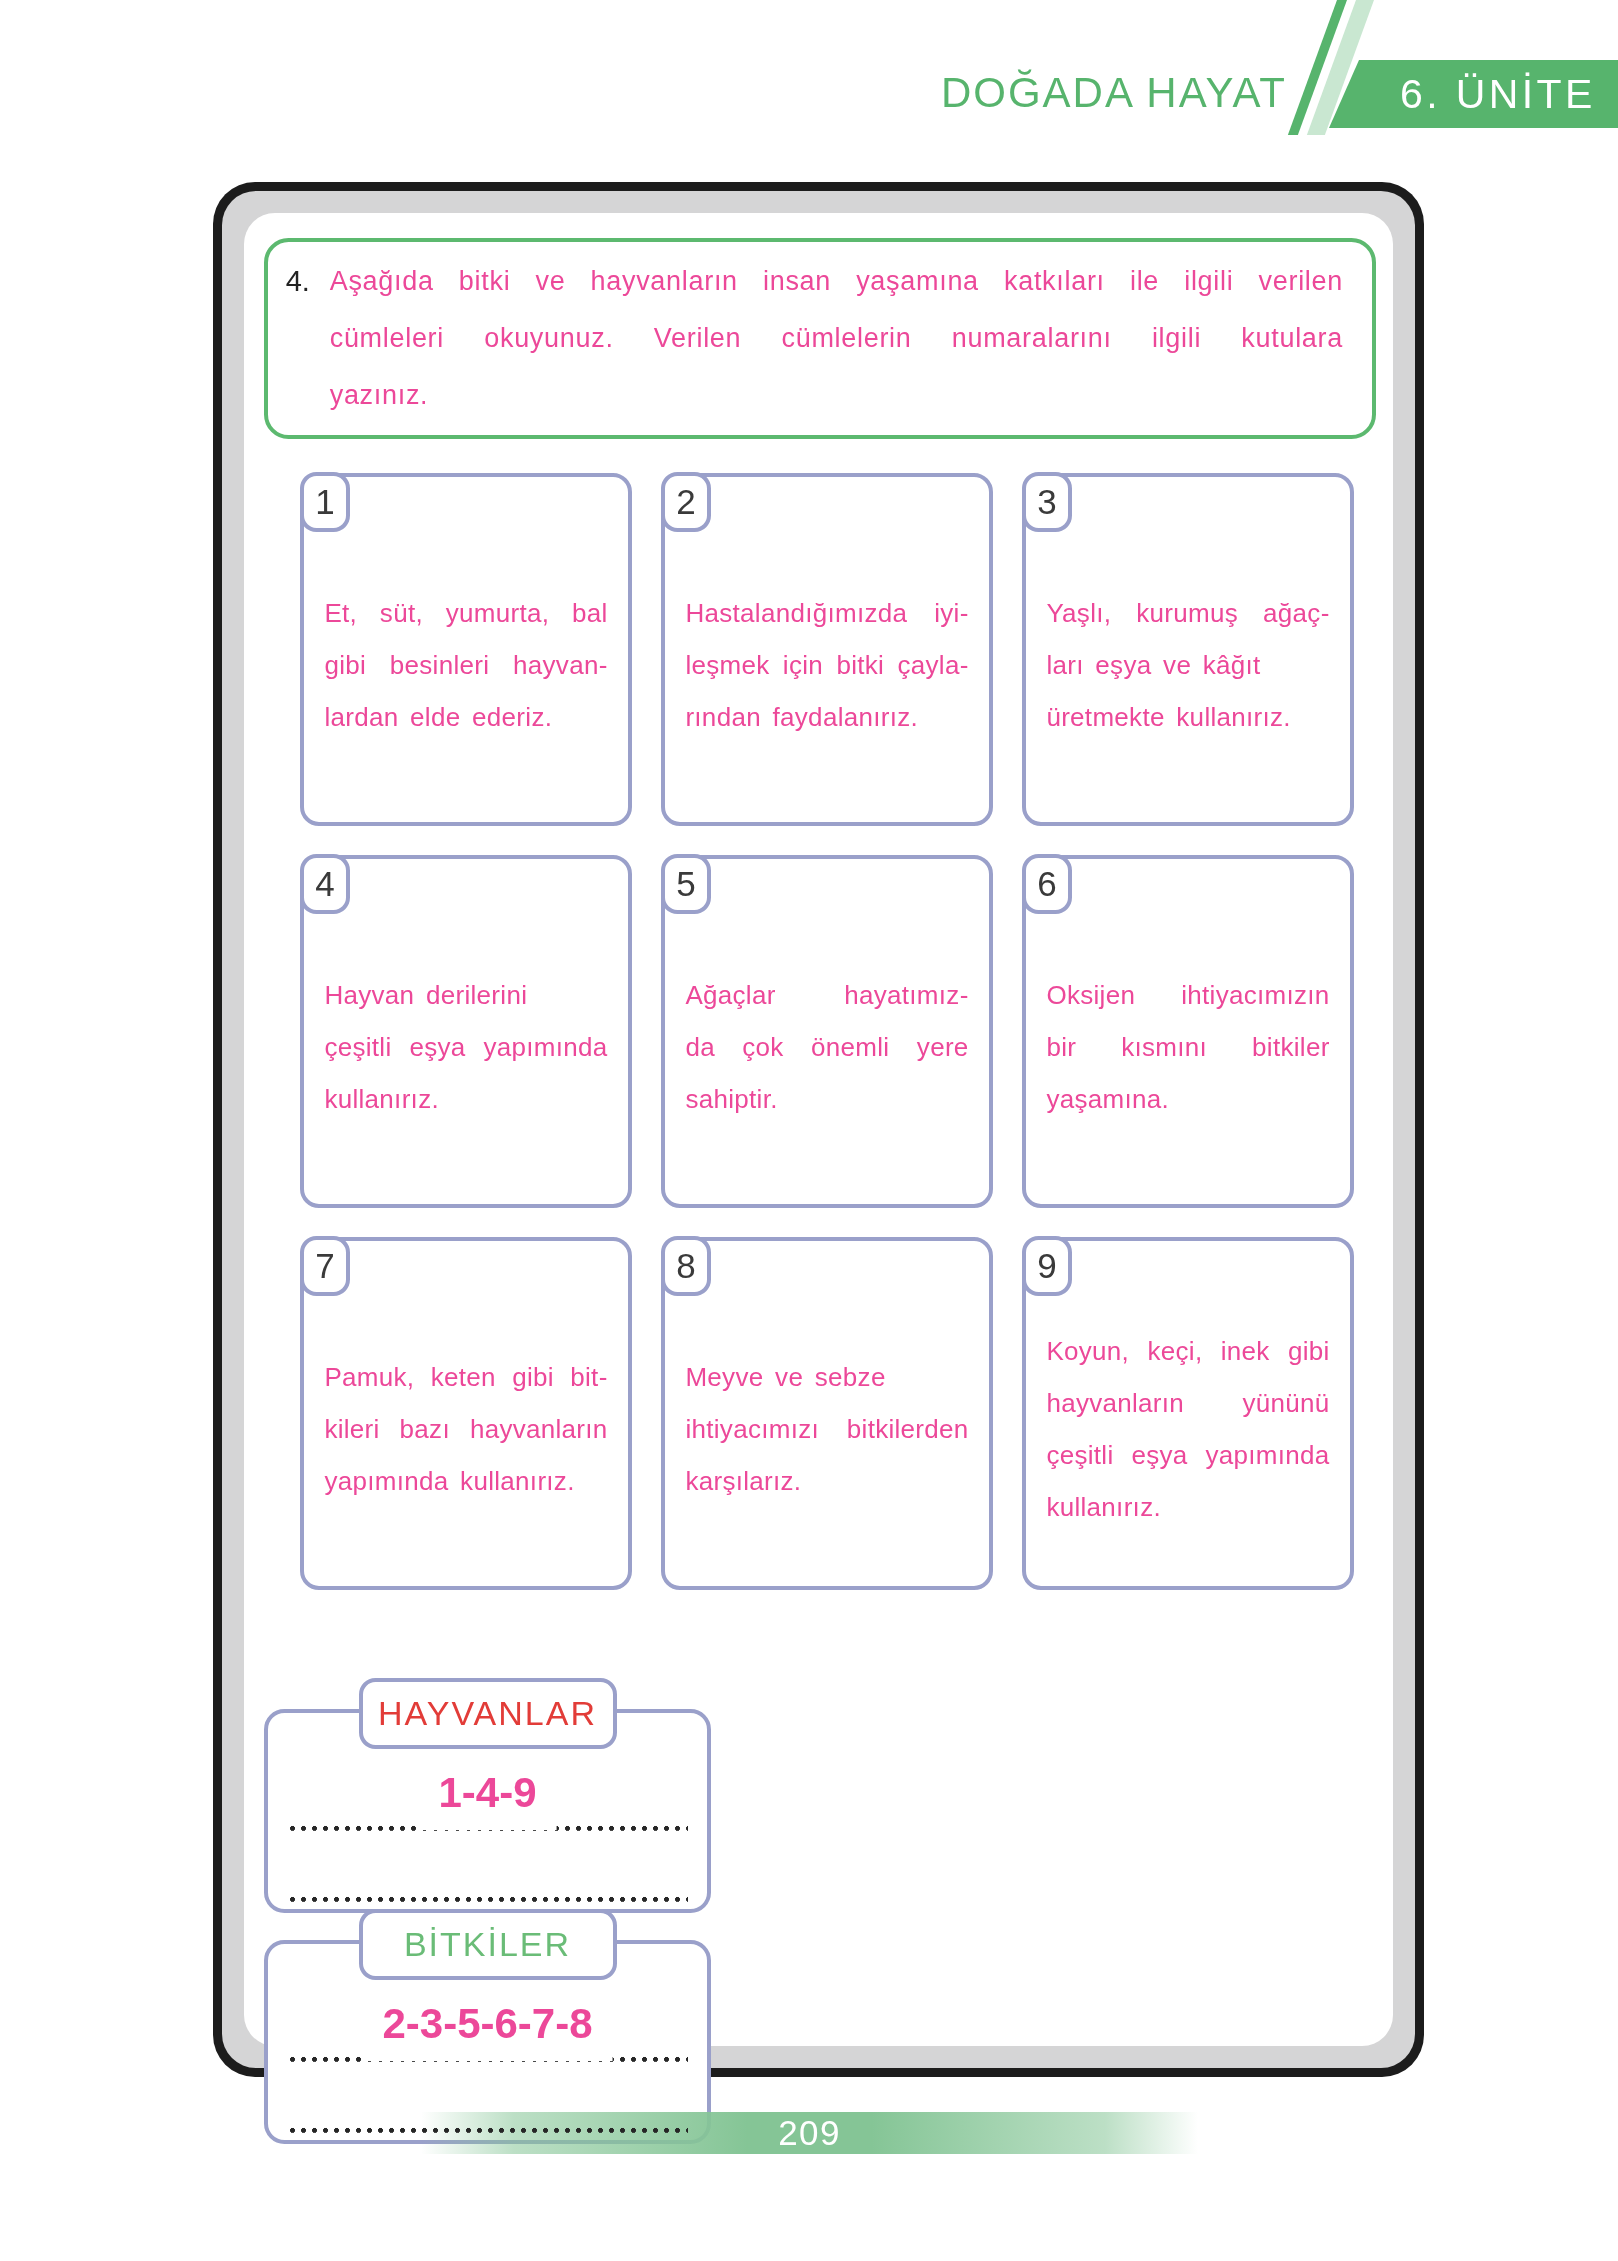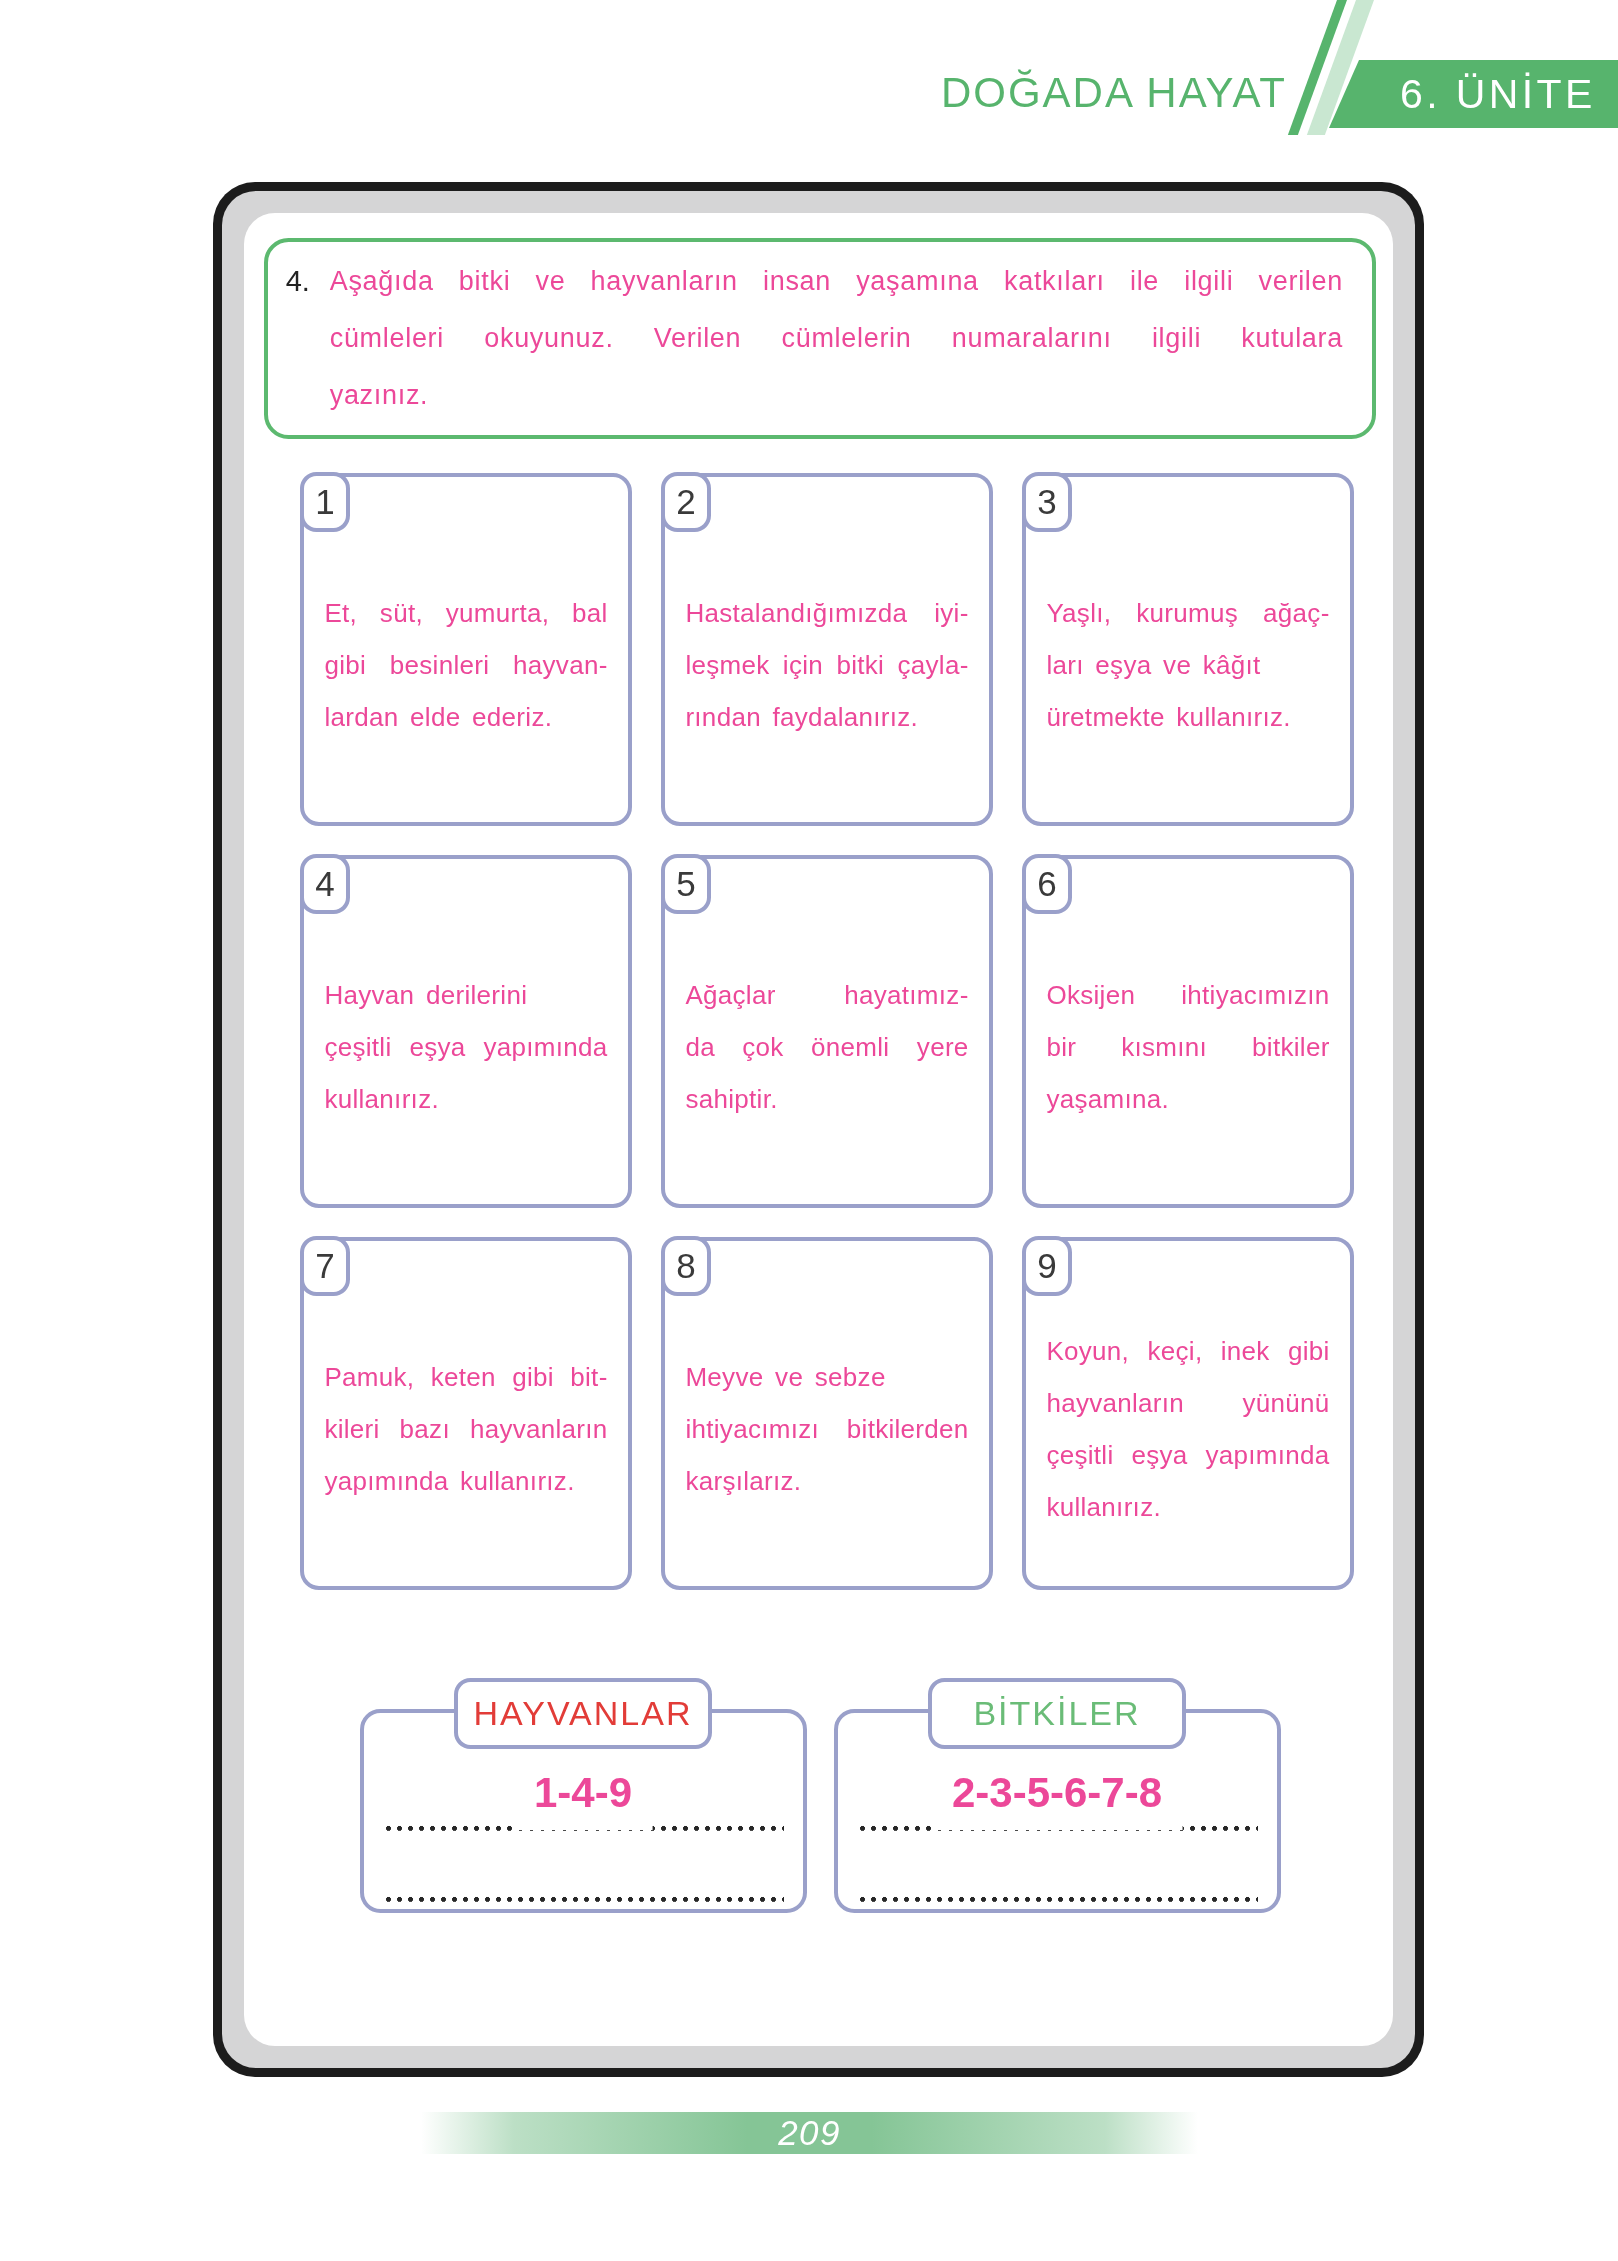--- a/index.html
+++ b/index.html
@@ -48,21 +48,21 @@
   }
   .badge{
     position:absolute;top:-4.1px;left:-4.1px;width:50px;height:60px;background:#ffffff;
     border:4.8px solid #9aa0ca;border-radius:16.4px;box-sizing:border-box;
     display:flex;align-items:center;justify-content:center;
     font-size:35px;color:#3a3a3a;
   }
   .cell-text{width:100%;margin-top:31px;}
   .cell .line{font-size:26px;line-height:52px;letter-spacing:0.3px;word-spacing:4.1px;}
   
-  .answers{display:flex;justify-content:center;gap:27px;margin-top:119px;}
+  .answers{display:flex;justify-content:center;gap:27px;margin-top:119px;flex-direction:column;}
   .answer-box{
     position:relative;width:447px;height:204px;
     border:4.8px solid #9aa0ca;border-radius:20.4px;background:#ffffff;box-sizing:border-box;
   }
   .tab{
     position:absolute;top:-35px;left:50%;transform:translateX(-50%);
     width:258px;height:71px;background:#ffffff;border:4.8px solid #9aa0ca;border-radius:16.4px;
     box-sizing:border-box;display:flex;align-items:center;justify-content:center;z-index:3;
   }
   .tab-text{font-size:34px;letter-spacing:2px;white-space:nowrap;}
@@ -80,21 +80,21 @@
     background:#ffffff;padding:0 20.4px 13.6px;white-space:nowrap;
     font-weight:bold;font-size:42px;color:#ec4899;
   }
   
   .page-bar{
     position:absolute;top:2112px;left:421px;width:777px;height:42px;
     background:linear-gradient(90deg,
       rgba(133,197,150,0) 0%,rgba(133,197,150,0.55) 12%,
       #85c596 42%,#85c596 58%,
       rgba(133,197,150,0.55) 88%,rgba(133,197,150,0) 100%);
-    display:flex;align-items:center;justify-content:center;font-style:italic;
+    display:flex;align-items:center;justify-content:center;
   }
   .page-bar span{color:#ffffff;font-size:35px;letter-spacing:1.4px;}
 </style>
 </head>
 <body>
 
 <header>
   <div class="hdr-title">DOĞADA HAYAT</div>
   <div class="slash slash-dark"></div>
   <div class="slash slash-light"></div>

